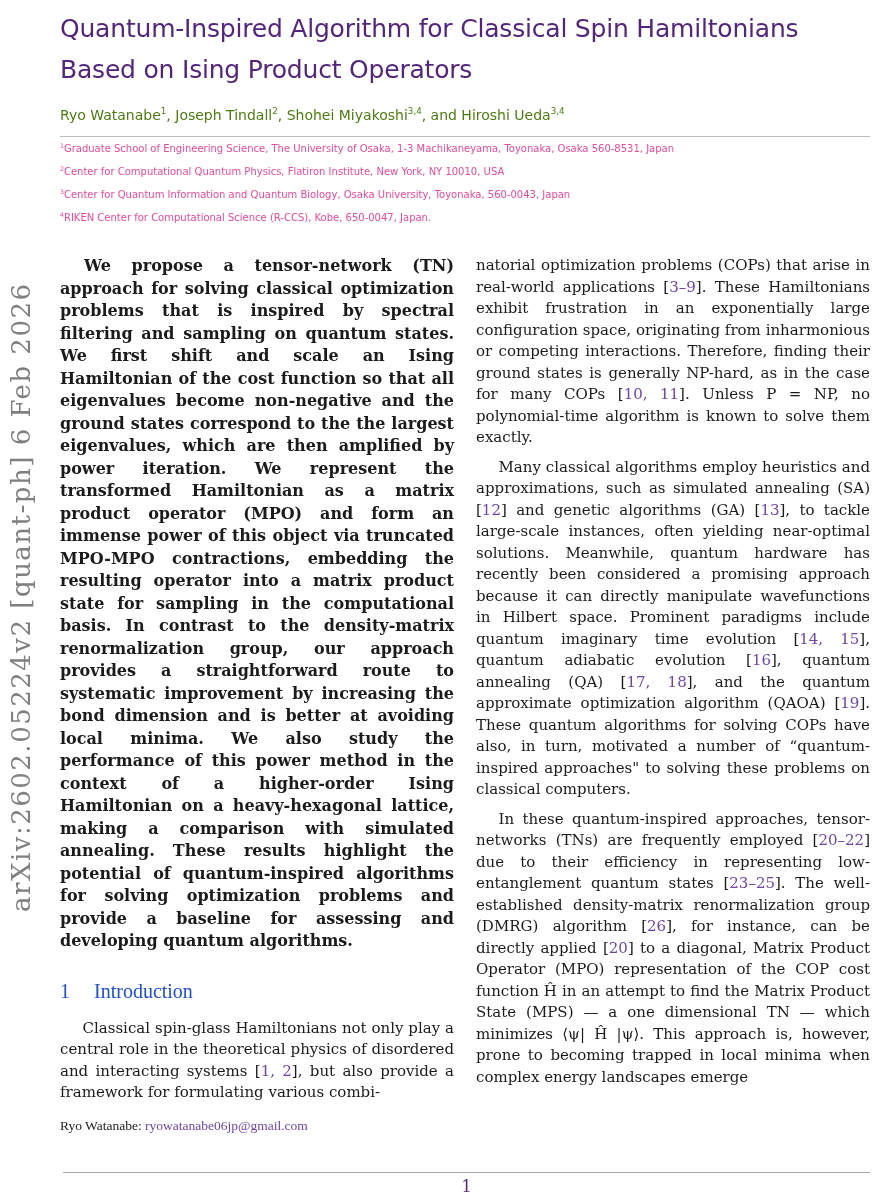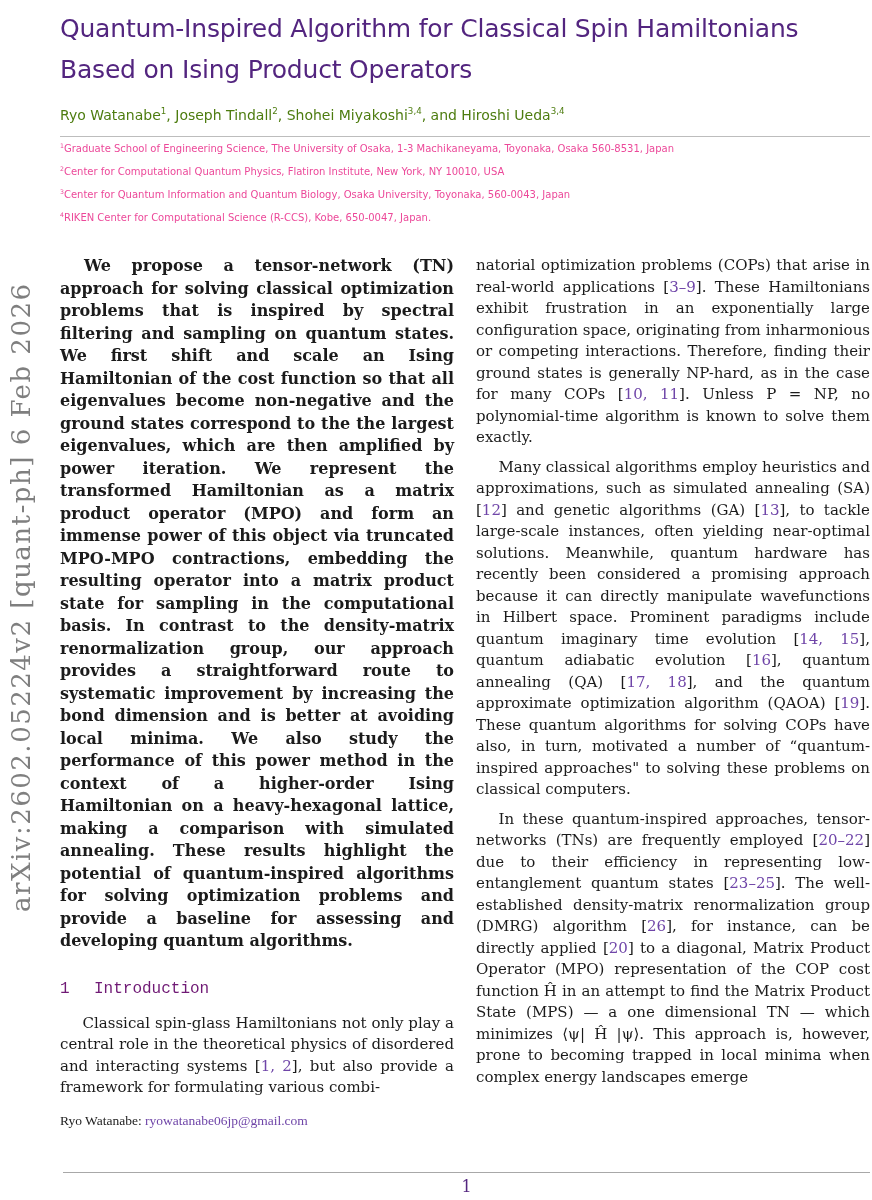--- a/index.html
+++ b/index.html
@@ -37,22 +37,22 @@
     white-space:nowrap;
   }
   .columns { display:flex; gap:22px; margin-top:26px; }
   .col { flex:1; min-width:0; }
   .abstract {
     font-size:16px; line-height:22.5px; font-weight:bold;
     text-align:justify; text-indent:1.5em; margin:0;
   }
   .section-heading {
     margin:27px 0 15px 0;
-    font-family:Liberation Mono, monospace;
-    font-size:16px; color:#701a75;
+    font-family:Liberation Serif, serif;
+    font-size:20px; color:#1d4ed8;
   }
   .section-heading .secnum { display:inline-block; min-width:34px; }
   .body-par {
     font-size:15px; line-height:21.5px; text-align:justify;
     margin:0; text-indent:1.5em;
   }
   .body-par.noindent { text-indent:0; }
   .col-right .body-par + .body-par { margin-top:8px; }
   .cite { color:#6F45A8; }
   .footnote {

